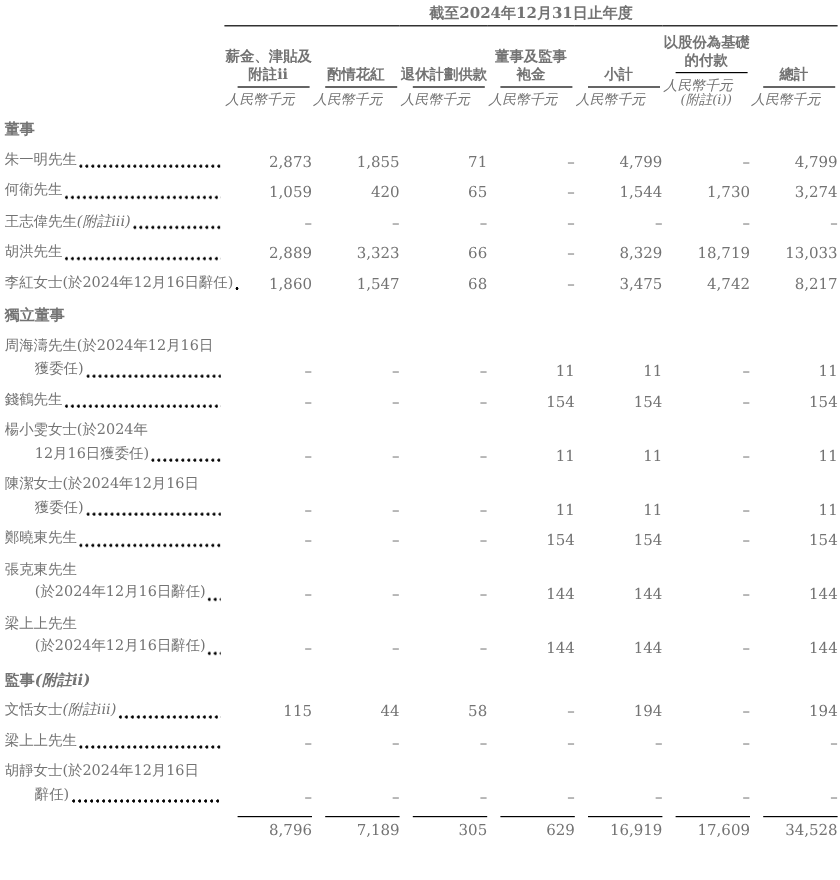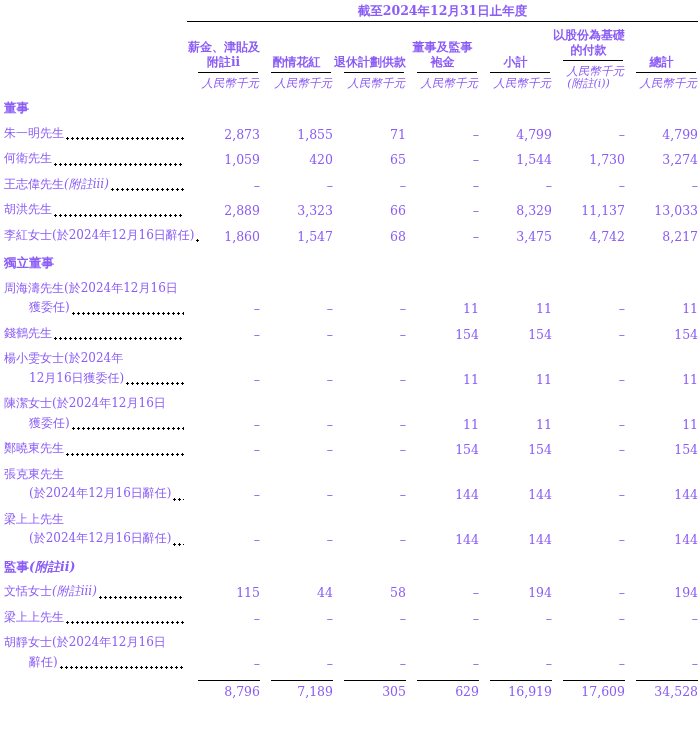--- a/index.html
+++ b/index.html
@@ -1,34 +1,34 @@
 <!DOCTYPE html>
 <html><head>
 <meta charset="utf-8">
 <style>
   html,body { margin:0; padding:0; background:#fff; }
   .page {
     width:700px; height:733px; box-sizing:border-box;
-    background:#fff; color:#8b5cf6;
+    background:#fff; color:#737373;
     font-family:"DejaVu Serif","Liberation Serif",serif;
     padding:4px 2px 2px 3px; overflow:hidden;
   }
   table.remu { border-collapse:collapse; width:695px; table-layout:fixed; }
   col.c-name { width:184px; }
   col.c-num  { width:73px; }
 
   
   td.period-cell {
     font-weight:700; text-align:center; font-size:12.5px; line-height:14px;
     padding:0 0 3px 0; border-bottom:1.4px solid #000;
   }
   td.hcell { vertical-align:bottom; padding-top:6px; }
   .htitle { font-weight:700; font-size:12px; line-height:15px; text-align:center; white-space:nowrap; }
   .hrule  { border-bottom:1.2px solid #000; width:60px; height:0; margin:2px 1px 0 auto; }
-  .hunit  { font-style:italic; font-size:11.5px; line-height:14px; text-align:right; padding-top:3px; white-space:nowrap; }
+  .hunit  { font-style:italic; font-size:11.5px; line-height:14px; text-align:left; padding-top:3px; white-space:nowrap; }
   .hnote  { font-style:italic; font-size:11px; line-height:12px; text-align:center; white-space:nowrap; }
 
   
   tr.srow td { font-weight:700; font-size:12.5px; line-height:19.5px; padding-top:7px;margin-left:44px; }
   tr.srow .s-note { font-style:italic; }
   td.namecell { padding-top:5px; font-size:12px; line-height:19.5px; vertical-align:bottom; }
   .nline { display:flex; align-items:baseline; white-space:nowrap; }
   .nline.indent { padding-left:25px; }
   .nnote { font-style:italic; }
   .leader {
@@ -176,21 +176,21 @@
             <div class="nline">
               <span class="nmain">胡洪先生</span>
               <span class="leader"></span>
             </div>
           </td>
           <td class="num">2,889</td>
           <td class="num">3,323</td>
           <td class="num">66</td>
           <td class="num">–</td>
           <td class="num">8,329</td>
-          <td class="num">11,137</td>
+          <td class="num">18,719</td>
           <td class="num">13,033</td>
         </tr>
         <tr class="drow">
           <td class="namecell">
             <div class="nline">
               <span class="nmain">李紅女士(於2024年12月16日辭任)</span>
               <span class="leader"></span>
             </div>
           </td>
           <td class="num">1,860</td>

